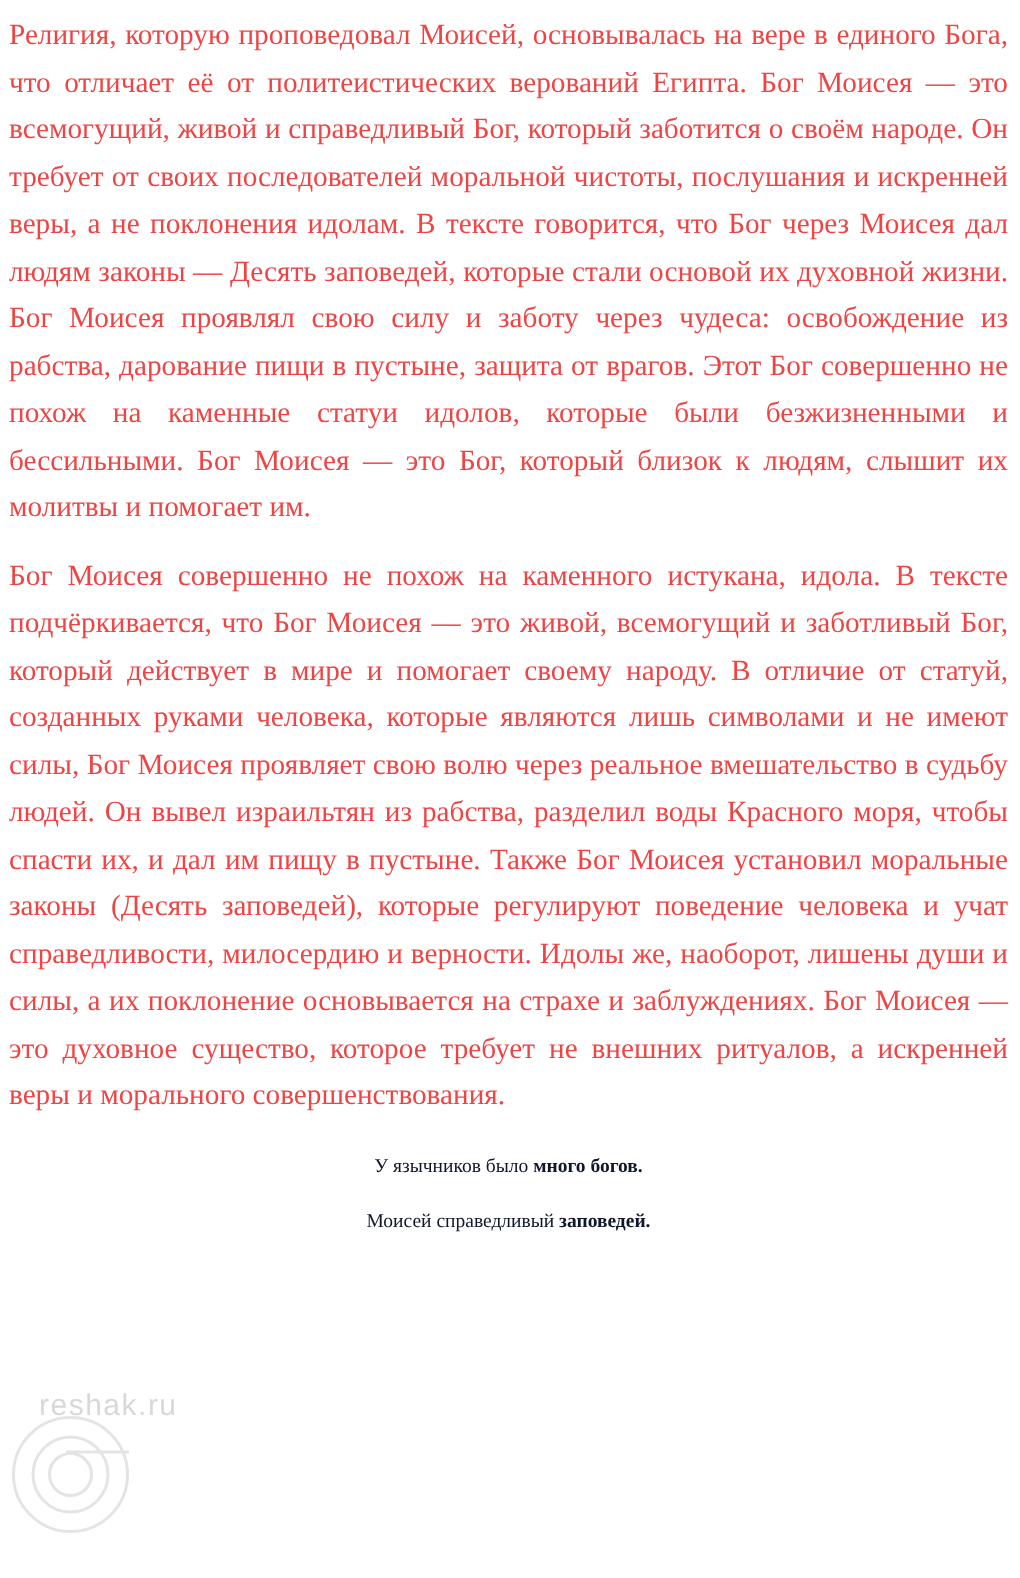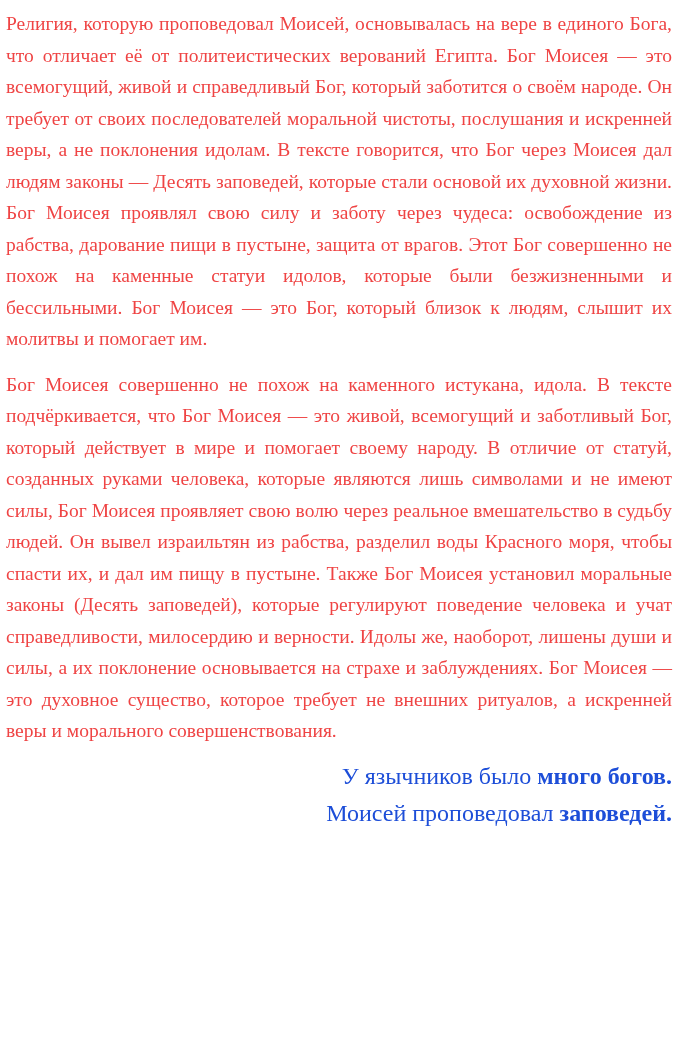--- a/index.html
+++ b/index.html
@@ -28,25 +28,25 @@
     text-align: justify;
     text-justify: inter-word;
     margin: 0 0 14px 0;
     hyphens: none;
     color: #ef4444;
   }
   .para:last-of-type {
     margin-bottom: 0;
   }
   .line-note {
-    font-size: 24px;
+    font-size: 13px;
     line-height: 31.5px;
-    text-align: right;
+    text-align: center;
     margin: 0 0 6px 0;
-    color: #1d4ed8;
+    color: #0f172a;
   }
   .line-note b {
     font-weight: bold;
   }
   .watermark {
     position: absolute;
     left: 0px;
     bottom: 28px;
     width: 150px;
     height: 110px;
@@ -107,17 +107,22 @@
 
   <p class="para">Религия, которую проповедовал Моисей, основывалась на вере в единого Бога, что отличает её от политеистических верований Египта. Бог Моисея — это всемогущий, живой и справедливый Бог, который заботится о своём народе. Он требует от своих последователей моральной чистоты, послушания и искренней веры, а не поклонения идолам. В тексте говорится, что Бог через Моисея дал людям законы — Десять заповедей, которые стали основой их духовной жизни. Бог Моисея проявлял свою силу и заботу через чудеса: освобождение из рабства, дарование пищи в пустыне, защита от врагов. Этот Бог совершенно не похож на каменные статуи идолов, которые были безжизненными и бессильными. Бог Моисея — это Бог, который близок к людям, слышит их молитвы и помогает им.</p>
 
   <p class="para">Бог Моисея совершенно не похож на каменного истукана, идола. В тексте подчёркивается, что Бог Моисея — это живой, всемогущий и заботливый Бог, который действует в мире и помогает своему народу. В отличие от статуй, созданных руками человека, которые являются лишь символами и не имеют силы, Бог Моисея проявляет свою волю через реальное вмешательство в судьбу людей. Он вывел израильтян из рабства, разделил воды Красного моря, чтобы спасти их, и дал им пищу в пустыне. Также Бог Моисея установил моральные законы (Десять заповедей), которые регулируют поведение человека и учат справедливости, милосердию и верности. Идолы же, наоборот, лишены души и силы, а их поклонение основывается на страхе и заблуждениях. Бог Моисея — это духовное существо, которое требует не внешних ритуалов, а искренней веры и морального совершенствования.</p>
 
   <p class="line-note">
     <span>У язычников было </span><b>много богов.</b>
   </p>
 
   <p class="line-note">
-    <span>Моисей проповедовал </span><b>заповедей.</b>
+    <span>Моисей справедливый </span><b>заповедей.</b>
   </p>
 
+  <div class="watermark">
+    <div class="wm-text">reshak.ru</div>
+    <div class="wm-circle"></div>
+    <div class="wm-bar"></div>
+  </div>
 
 </div>
 
 </body></html>

